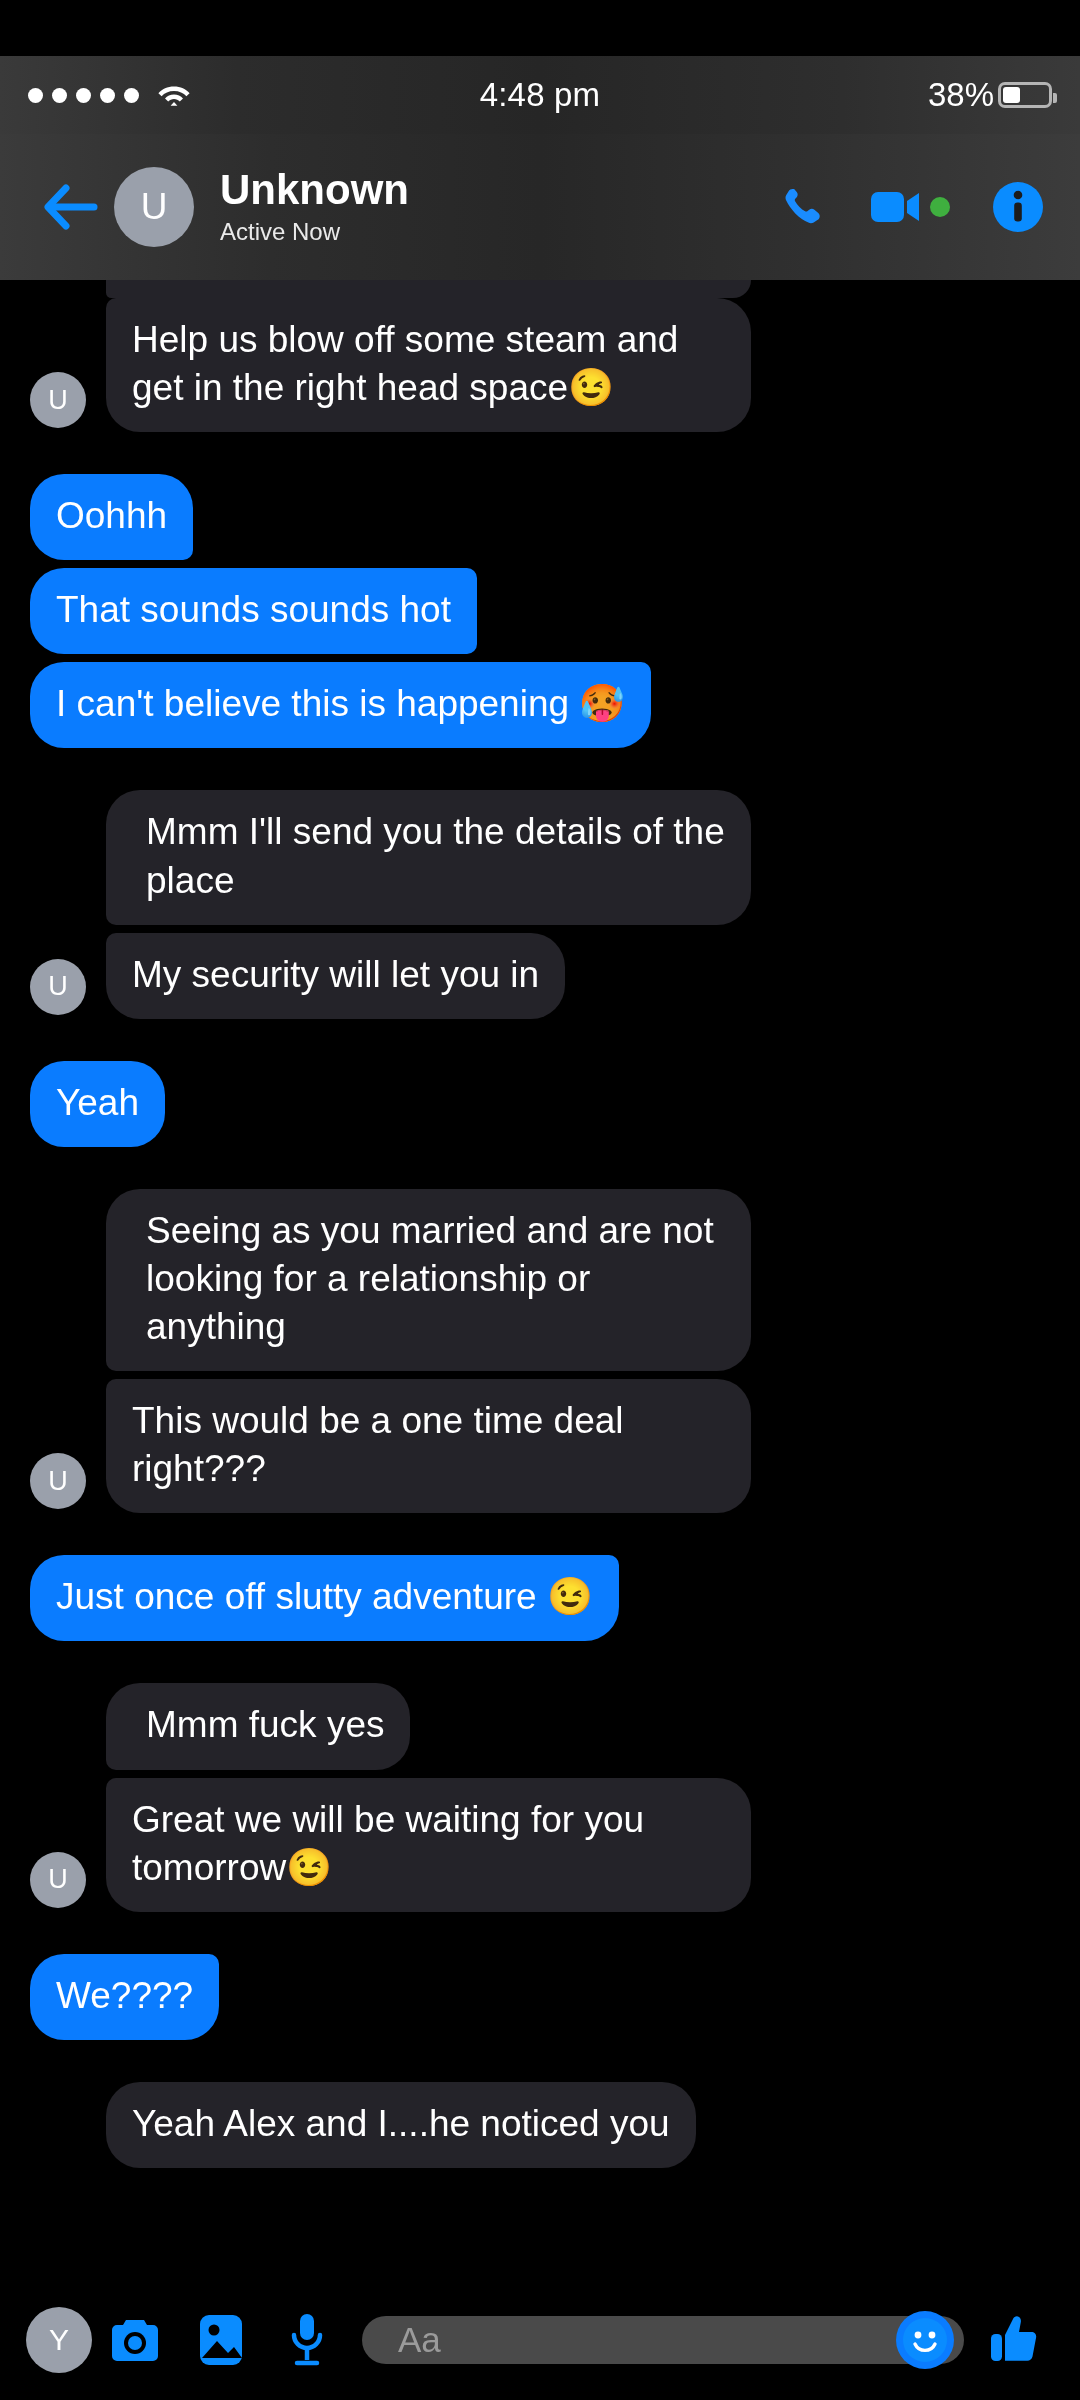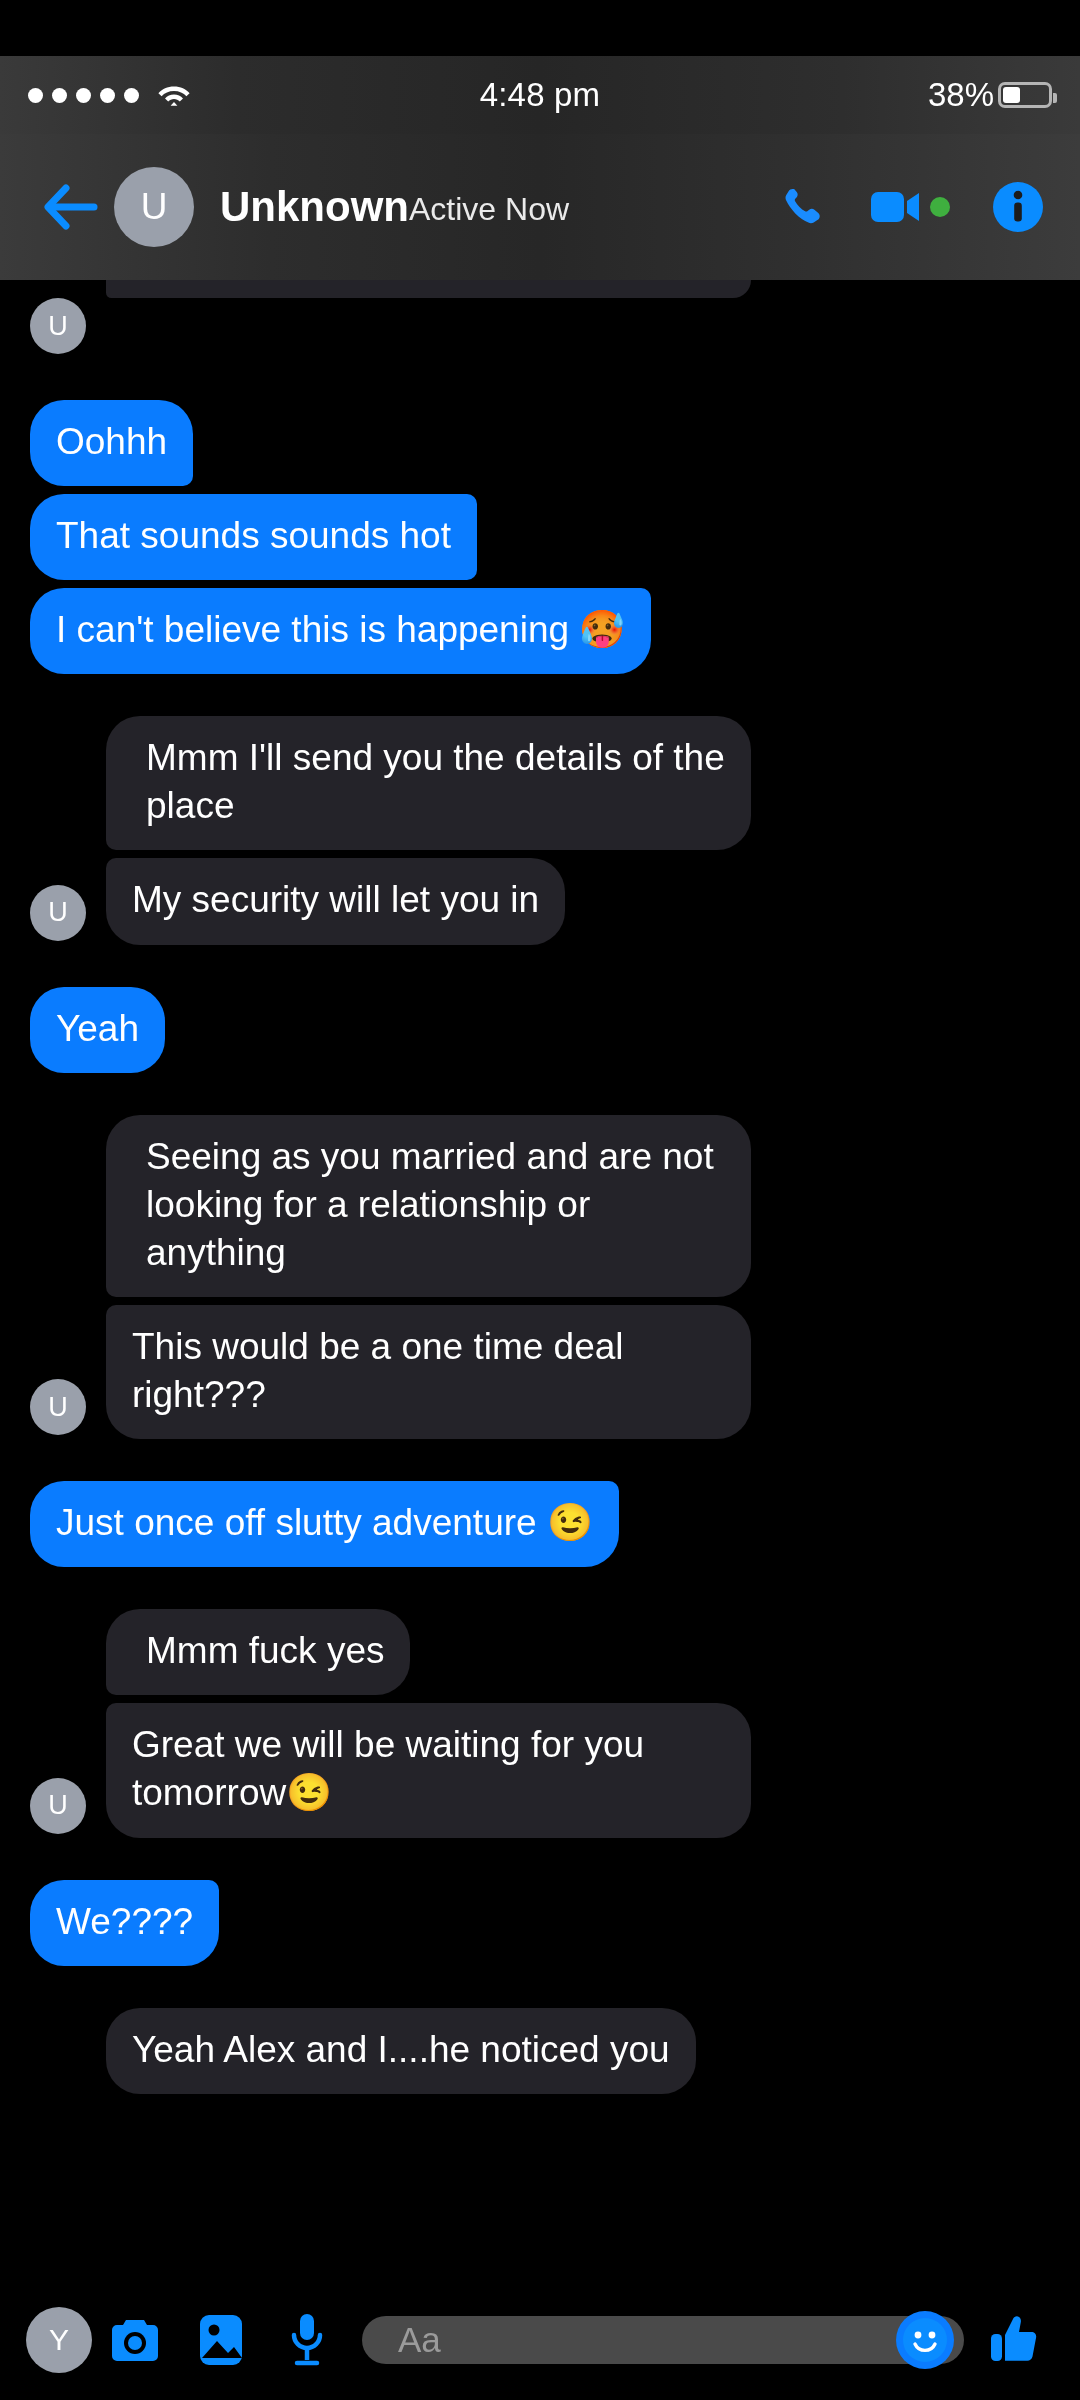--- a/index.html
+++ b/index.html
@@ -51,23 +51,23 @@
     background:linear-gradient(to right,#3b3b3b 0%,#2d2d2d 25%,#272727 50%,#303030 75%,#3c3c3c 100%);
     display:flex; align-items:center; padding:0 26px 0 34px;
     position:relative; z-index:5;
   }
   .back-arrow { width:74px; display:flex; align-items:center; justify-content:center; }
   .avatar-hdr {
     width:80px; height:80px; border-radius:50%; background:#9aa0ab;
     display:flex; align-items:center; justify-content:center;
     color:#fff; font-size:37px; margin-left:6px; flex:0 0 auto;
   }
-  .hdr-text { margin-left:26px; display:flex; flex-direction:row; justify-content:center; }
+  .hdr-text { margin-left:26px; display:flex; flex-direction:column; justify-content:center; }
   .hdr-title { color:#fff; font-size:42px; font-weight:bold; line-height:1.05; }
-  .hdr-sub { color:#eaeaea; font-size:32px; margin-top:6px; }
+  .hdr-sub { color:#eaeaea; font-size:24px; margin-top:6px; }
   .hdr-actions { margin-left:auto; display:flex; align-items:center; gap:42px; padding-right:10px; }
   .act { position:relative; display:flex; align-items:center; }
   .green-dot {
     width:20px; height:20px; border-radius:50%; background:#3faf3f;
     margin-left:8px;
   }
 
   
   .messages {
     position:absolute; top:280px; left:0; right:0; bottom:120px;
@@ -202,20 +202,21 @@
     </div>
   </div>
 
   <div class="messages">
     <div class="clipped-top"></div>
     <div id="msg-container">
         <div class="row in">
           <div class="gutter">
             <div class="avatar-sm">U</div>
           </div>
+          <div class="bubble in grp-bottom">Help us blow off some steam and get in the right head space😉</div>
         </div>
         <div class="spacer-lg"></div>
         <div class="row out">
           <div class="bubble out grp-top">Oohhh</div>
         </div>
         <div class="row out">
           <div class="bubble out grp-mid">That sounds sounds hot</div>
         </div>
         <div class="row out">
           <div class="bubble out grp-bottom">I can't believe this is happening 🥵</div>

